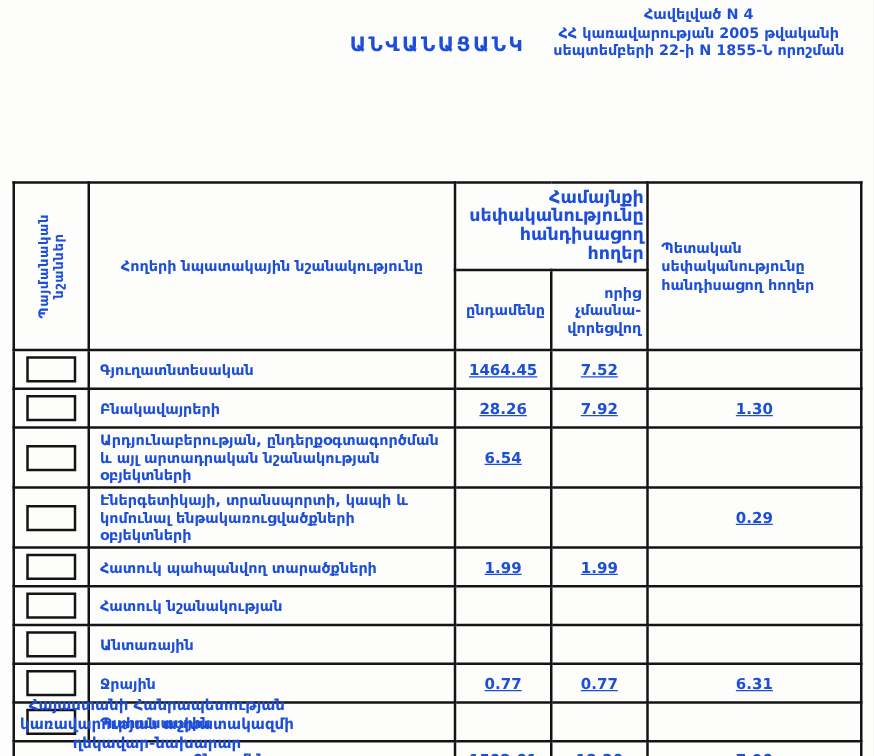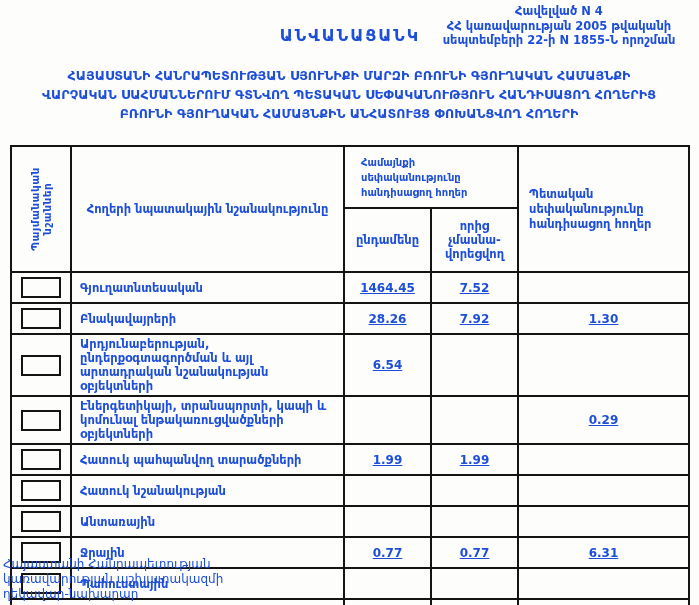--- a/index.html
+++ b/index.html
@@ -30,66 +30,65 @@
   .land-table th,.land-table td{
     border:2px solid #141414;
     padding:2px 4px;
     font-size:11.5px;font-weight:bold;
     vertical-align:middle;
   }
   .col-sym{width:50px;}
   .col-label{width:263px;}
   .col-num{width:105px;}
   .col-state{width:149px;}
-  th.group{height:52px;text-align:left;font-size:10px;line-height:15px;padding:4px 16px;}
-  th.subhead{height:58px;text-align:center;}
+  th.group{height:52px;text-align:right;font-size:14px;line-height:15px;padding:4px 2px;}
+  th.subhead{height:58px;text-align:right;}
   th.col-state{text-align:left;padding:4px 10px;line-height:15px;}
-  th.col-label{text-align:center;padding:4px 4px;}
+  th.col-label{text-align:center;padding:4px 14px;}
   .vert{
     writing-mode:vertical-rl;
     transform:rotate(180deg);
     margin:0 auto;
     font-size:10.5px;line-height:12px;
     height:100px;text-align:center;
     letter-spacing:0.5px;
   }
   td.sym{text-align:center;}
   .box{
     width:36px;height:17px;margin:2px auto;
     border:2.5px solid #141414;background:#fdfdfc;
   }
   td.lbl{text-align:left;padding-left:8px;line-height:14px;}
   td.num{text-align:center;font-size:12px;text-decoration:underline;}
   tr.data-row{height:27px;margin-left:28px;}
   tr.total-row{height:30px;}
   tr.total-row td{font-size:12px;}
   td.total-lbl{text-align:center;}
   .footer-left{
-    position:absolute;top:557px;left:3px;
-    font-size:12px;font-weight:normal;line-height:15px;
+    position:absolute;top:557px;left:16px;
+    font-size:12px;font-weight:bold;line-height:15px;text-align:center;
   }
   .signature{
     position:absolute;top:584px;right:46px;
     font-size:12.5px;font-weight:bold;margin-top:46px;
   }
 </style>
 </head>
 <body>
 
 <div class="page">
 
   <div class="annex">
     <div>Հավելված N 4</div>
     <div>ՀՀ կառավարության 2005 թվականի</div>
     <div>սեպտեմբերի 22-ի N 1855-Ն որոշման</div>
   </div>
 
   <div class="title">ԱՆՎԱՆԱՑԱՆԿ</div>
 
-  <div class="subtitle">ՀԱՅԱՍՏԱՆԻ ՀԱՆՐԱՊԵՏՈՒԹՅԱՆ ՍՅՈՒՆԻՔԻ ՄԱՐԶԻ ԲՌՈՒՆԻ ԳՅՈՒՂԱԿԱՆ ՀԱՄԱՅՆՔԻ ՎԱՐՉԱԿԱՆ ՍԱՀՄԱՆՆԵՐՈՒՄ ԳՏՆՎՈՂ ՊԵՏԱԿԱՆ ՍԵՓԱԿԱՆՈՒԹՅՈՒՆ ՀԱՆԴԻՍԱՑՈՂ ՀՈՂԵՐԻՑ ԲՌՈՒՆԻ ԳՅՈՒՂԱԿԱՆ ՀԱՄԱՅՆՔԻՆ ԱՆՀԱՏՈՒՅՑ ՓՈԽԱՆՑՎՈՂ ՀՈՂԵՐԻ</div>
 
   <table class="land-table">
     <thead>
       <tr>
         <th rowspan="2" class="col-sym">
           <div class="vert">Պայմանական նշաններ</div>
         </th>
         <th rowspan="2" class="col-label">Հողերի  նպատակային նշանակությունը</th>
         <th colspan="2" class="group">Համայնքի սեփականությունը հանդիսացող հողեր</th>
         <th rowspan="2" class="col-state">Պետական սեփականությունը հանդիսացող հողեր</th>

